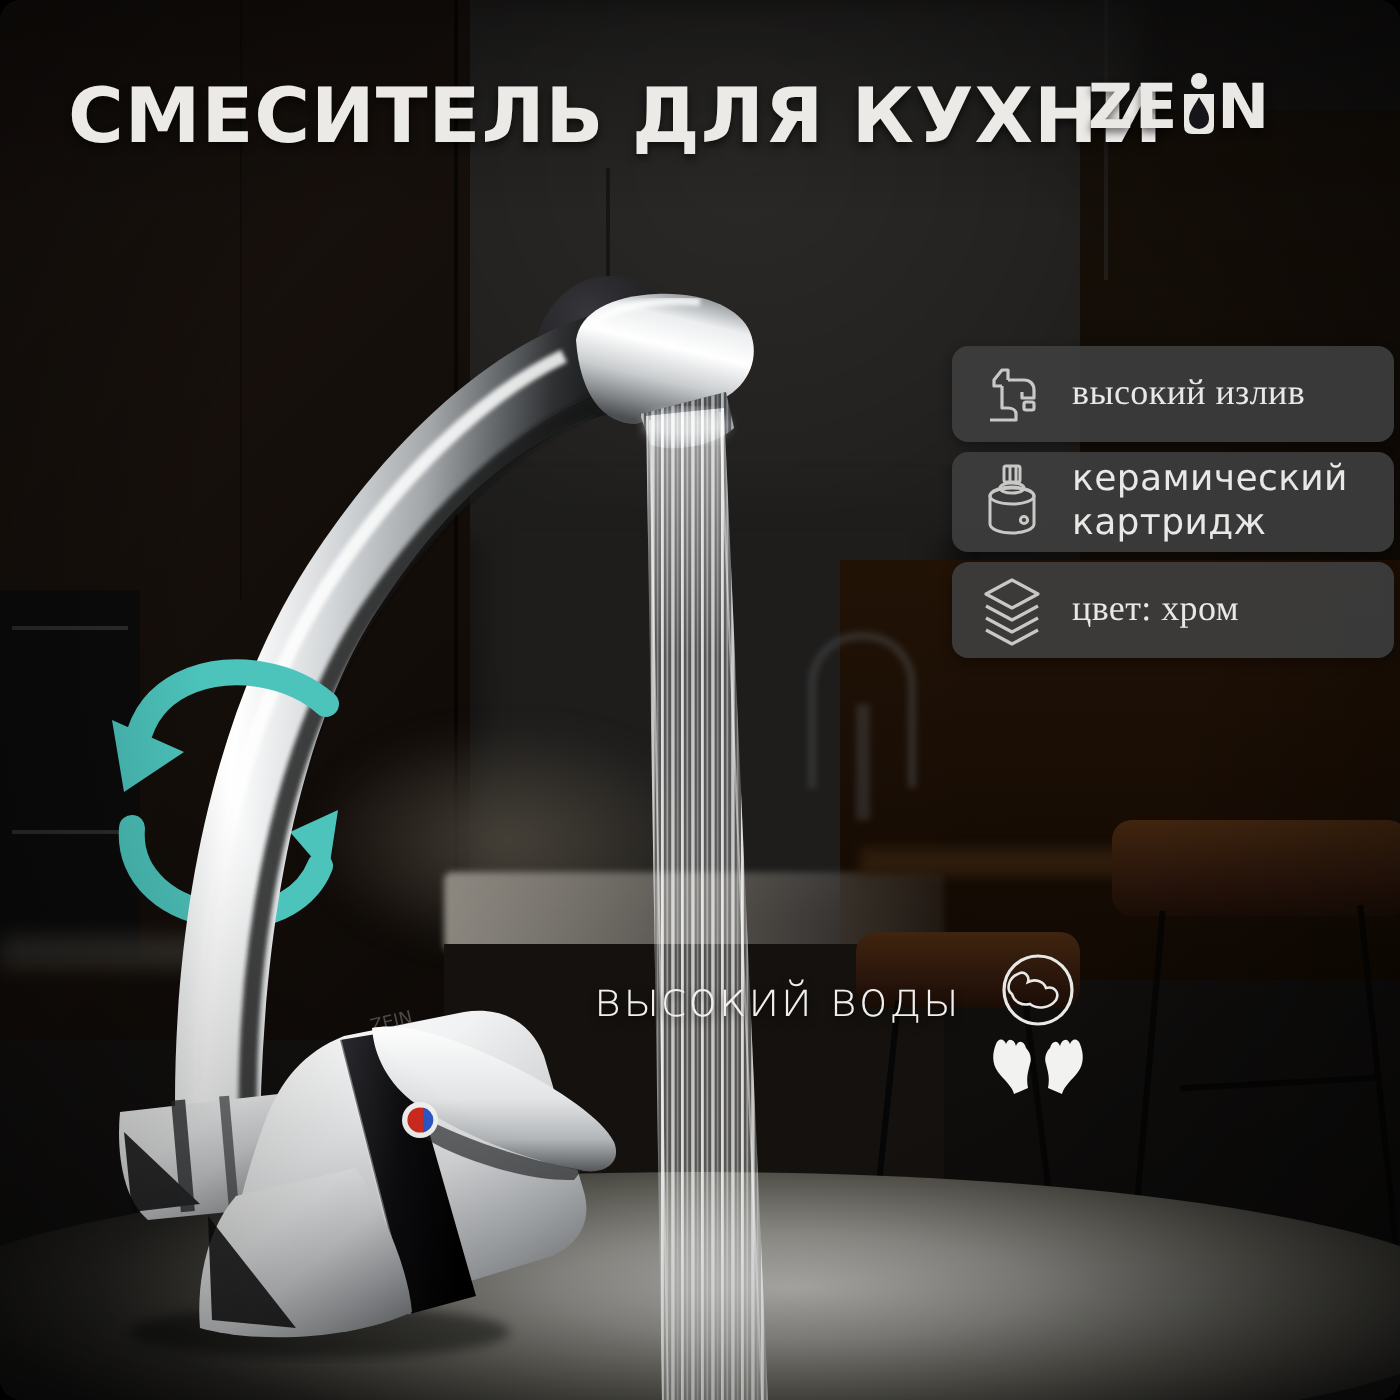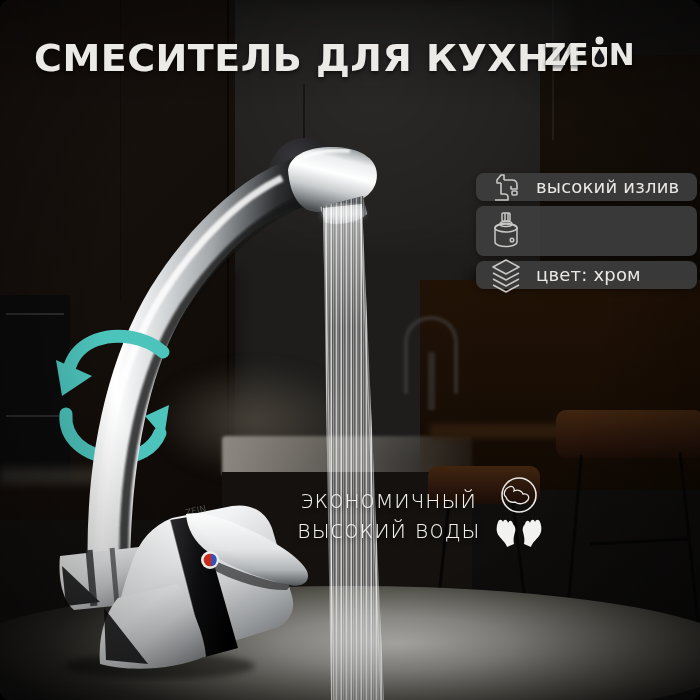--- a/index.html
+++ b/index.html
@@ -61,21 +61,21 @@
   
   .title{left:34px;top:36px;z-index:10;color:#eceae7;font-size:38px;font-weight:bold;
          letter-spacing:.5px;white-space:nowrap;text-shadow:0 2px 4px rgba(0,0,0,.6);}
   .logo{left:544px;top:36px;z-index:10;display:flex;align-items:flex-start;color:#e9e8e5;
         font-size:31px;font-weight:bold;letter-spacing:1px;text-shadow:0 2px 4px rgba(0,0,0,.6);}
   .logo .drop-block{margin:0 1px;}
 
   .badges{right:3px;top:173px;width:221px;display:flex;flex-direction:column;gap:5px;z-index:10;}
   .badge{background:rgba(61,61,61,.93);border-radius:8px;display:flex;align-items:center;
          padding:0 8px 0 12px;color:#e9e8e6;box-shadow:0 2px 6px rgba(0,0,0,.35);}
-  .badge.h44{height:28px;}.badge.h50{height:50px;}
+  .badge.h44{height:48px;font-family:Liberation Serif, serif;}.badge.h50{height:50px;}
   .badge .bicon{flex:0 0 36px;width:36px;display:flex;align-items:center;justify-content:center;margin-right:12px;}
   .badge .blabel{font-size:18px;line-height:1.22;letter-spacing:.2px;}
 
   .rot{left:172px;top:352px;width:140px;z-index:10;text-align:center;color:#f4f4f2;
        text-shadow:0 2px 5px rgba(0,0,0,.55);}
   .rot-value{font-size:48px;font-weight:300;line-height:1;letter-spacing:1px;}
   .rot-value .deg{font-size:30px;vertical-align:top;display:inline-block;margin:-2px 0 0 2px;}
   .rot-label{font-size:24px;font-weight:300;letter-spacing:2px;margin-top:3px;}
 
   .eco{left:276px;top:485px;width:225px;z-index:10;text-align:center;color:#f0efed;
@@ -280,37 +280,37 @@
         <svg width="34" height="40" viewBox="0 0 34 40" fill="none" stroke="#c8c8c6" stroke-width="1.5" stroke-linejoin="round">
           <rect x="13" y="2" width="8" height="8" rx="1"></rect>
           <line x1="16" y1="2" x2="16" y2="10"></line>
             <line x1="19" y1="2" x2="19" y2="10"></line>
           <ellipse cx="17" cy="13" rx="6" ry="2.5"></ellipse>
           <path d="M6,17 c0,-2.5 5,-4.5 11,-4.5 s11,2 11,4.5 v14 c0,2.5 -5,4.5 -11,4.5 s-11,-2 -11,-4.5 Z"></path>
           <ellipse cx="17" cy="17" rx="11" ry="4"></ellipse>
           <circle cx="23" cy="29" r="1.8"></circle>
         </svg>
       </span>
+      <span class="blabel">керамический картридж</span>
     </div>
     <div class="badge h44">
       <span class="bicon">
         <svg width="34" height="36" viewBox="0 0 34 36" fill="none" stroke="#c8c8c6" stroke-width="1.6" stroke-linejoin="round">
           <path d="M17,3 L30,10 L17,17 L4,10 Z"></path>
           <path d="M4,16 L17,23 L30,16"></path>
           <path d="M4,22 L17,29 L30,22"></path>
           <path d="M4,28 L17,35 L30,28"></path>
         </svg>
       </span>
       <span class="blabel">цвет: хром</span>
     </div>
   </div>
 
 
   <div class="abs eco">
-    <div>экономичный</div>
     <div>высокий воды</div>
   </div>
   <div class="abs eco-icon">
     <svg width="60" height="76" viewBox="0 0 60 76">
       <g fill="none" stroke="#e8e8e6" stroke-width="1.6">
         <circle cx="30" cy="23" r="17"></circle>
         <path d="M20,15 c3,-2 6,1 5,4 c4,-2 8,0 9,3 c4,-1 7,2 5,6 c-3,4 -9,5 -13,2 c-4,1 -8,-1 -9,-5 c-3,-2 -2,-8 3,-10 Z" stroke-width="1.3"></path>
       </g>
       <g fill="#f2f2f0">
         <path d="M24,52 c-1,-4 -4,-4 -5,-1 c-1,-4 -4,-4 -5,-1 c-1,-3 -4,-3 -5,0 c-2,5 -2,10 1,14 c3,4 7,7 8,11 l7,-3 c-1,-5 0,-8 1,-12 c1,-3 0,-6 -2,-8 Z"></path>

